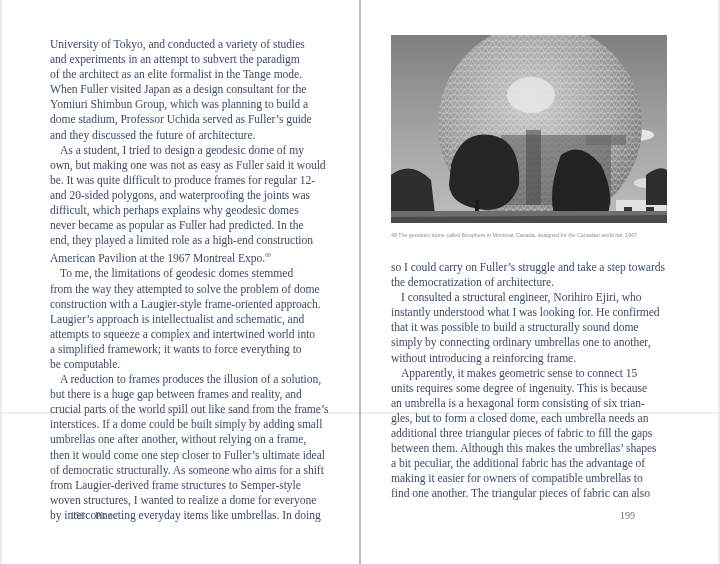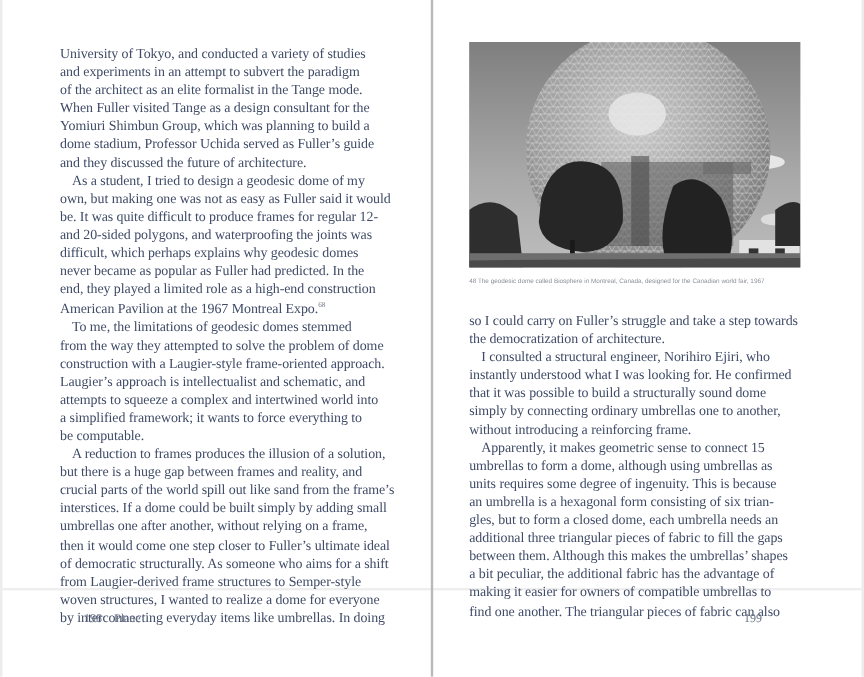--- a/index.html
+++ b/index.html
@@ -1,21 +1,21 @@
 <!DOCTYPE html>
 <html><head>
   <meta charset="utf-8">
   <style>
     html, body { margin: 0; padding: 0; }
     body {
       width: 720px; height: 564px; overflow: hidden;
       background: #ffffff; position: relative;
       font-family: "Liberation Serif", "DejaVu Serif", serif;
     }
-    .spread { position: absolute; left: 0; top: 0; width: 720px; height: 492px; background: #fff; }
+    .spread { position: absolute; left: 0; top: 0; width: 720px; height: 414px; background: #fff; }
     .edge-left { position: absolute; left: 0; top: 0; width: 2px; height: 564px; background: #ececec; }
     .edge-right { position: absolute; right: 0; top: 0; width: 2px; height: 564px; background: #ececec; }
     .edge-bottom { position: absolute; left: 0; bottom: 0; width: 720px; height: 2px; background: #eeeeee; }
     .gutter { position: absolute; left: 359px; top: 0; width: 2px; height: 564px; background: #b9b9b9; }
 
     .page { position: absolute; top: 0; height: 564px; }
     .page-left { left: 0; width: 359px; }
     .page-right { left: 343px; width: 359px; border-radius: 19px; }
 
     .body-text {
@@ -56,21 +56,21 @@
 <div class="spread">
   <div class="edge-left"></div>
   <div class="edge-right"></div>
   <div class="edge-bottom"></div>
 
   <div class="page page-left">
     <div class="body-text">
       <span class="line">University of Tokyo, and conducted a variety of studies</span>
       <span class="line">and experiments in an attempt to subvert the paradigm</span>
       <span class="line">of the architect as an elite formalist in the Tange mode.</span>
-      <span class="line">When Fuller visited Tange as a design consultant for the</span>
+      <span class="line">When Fuller visited Japan as a design consultant for the</span>
       <span class="line">Yomiuri Shimbun Group, which was planning to build a</span>
       <span class="line">dome stadium, Professor Uchida served as Fuller’s guide</span>
       <span class="line">and they discussed the future of architecture.</span>
       <span class="line indent">As a student, I tried to design a geodesic dome of my</span>
       <span class="line">own, but making one was not as easy as Fuller said it would</span>
       <span class="line">be. It was quite difficult to produce frames for regular 12-</span>
       <span class="line">and 20-sided polygons, and waterproofing the joints was</span>
       <span class="line">difficult, which perhaps explains why geodesic domes</span>
       <span class="line">never became as popular as Fuller had predicted. In the</span>
       <span class="line">end, they played a limited role as a high-end construction</span>
@@ -143,21 +143,20 @@
 
     <div class="body-text">
       <span class="line">so I could carry on Fuller’s struggle and take a step towards</span>
       <span class="line">the democratization of architecture.</span>
       <span class="line indent">I consulted a structural engineer, Norihiro Ejiri, who</span>
       <span class="line">instantly understood what I was looking for. He confirmed</span>
       <span class="line">that it was possible to build a structurally sound dome</span>
       <span class="line">simply by connecting ordinary umbrellas one to another,</span>
       <span class="line">without introducing a reinforcing frame.</span>
       <span class="line indent">Apparently, it makes geometric sense to connect 15</span>
-      <span class="line">umbrellas to form a dome, although using umbrellas as</span>
       <span class="line">units requires some degree of ingenuity. This is because</span>
       <span class="line">an umbrella is a hexagonal form consisting of six trian-</span>
       <span class="line">gles, but to form a closed dome, each umbrella needs an</span>
       <span class="line">additional three triangular pieces of fabric to fill the gaps</span>
       <span class="line">between them. Although this makes the umbrellas’ shapes</span>
       <span class="line">a bit peculiar, the additional fabric has the advantage of</span>
       <span class="line">making it easier for owners of compatible umbrellas to</span>
       <span class="line">find one another. The triangular pieces of fabric can also</span>
     </div>
     <div class="folio folio-right">

